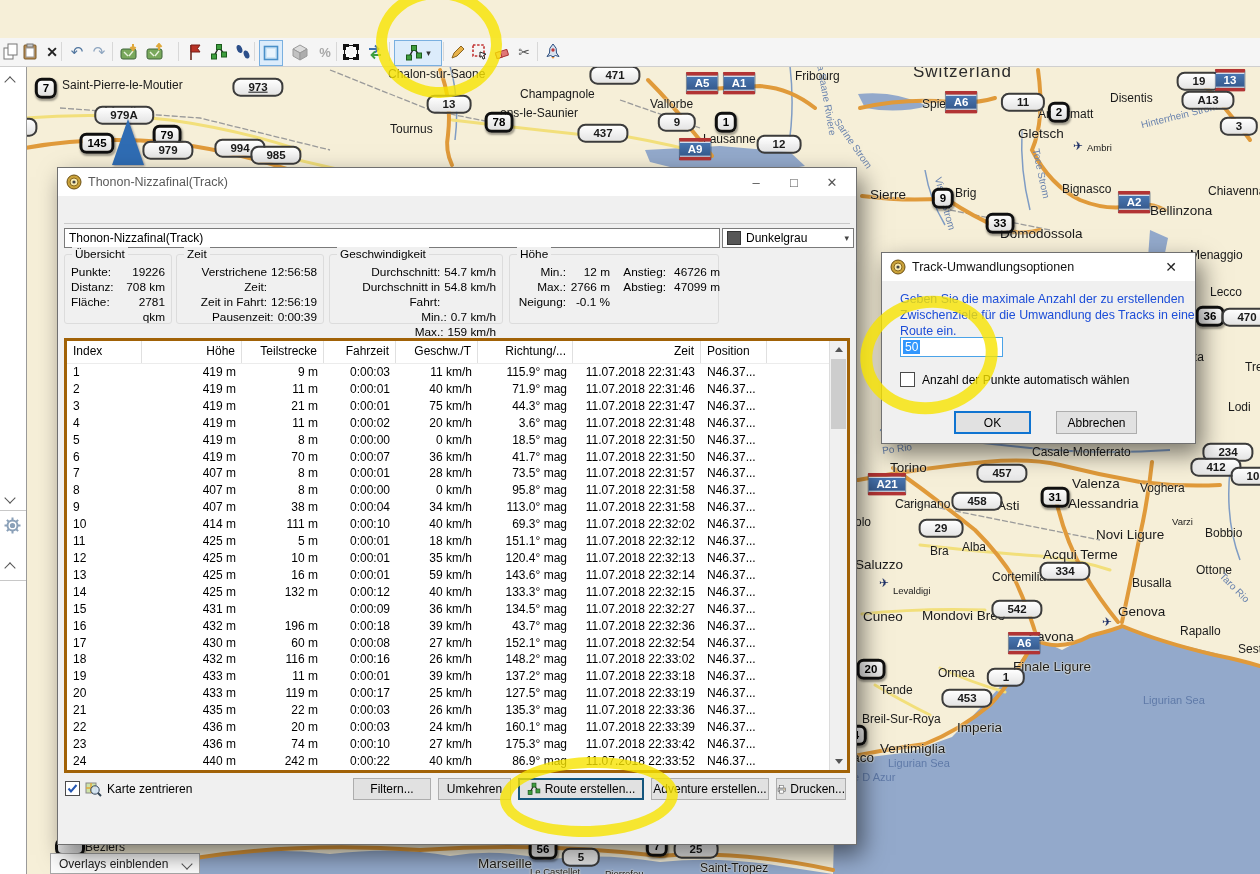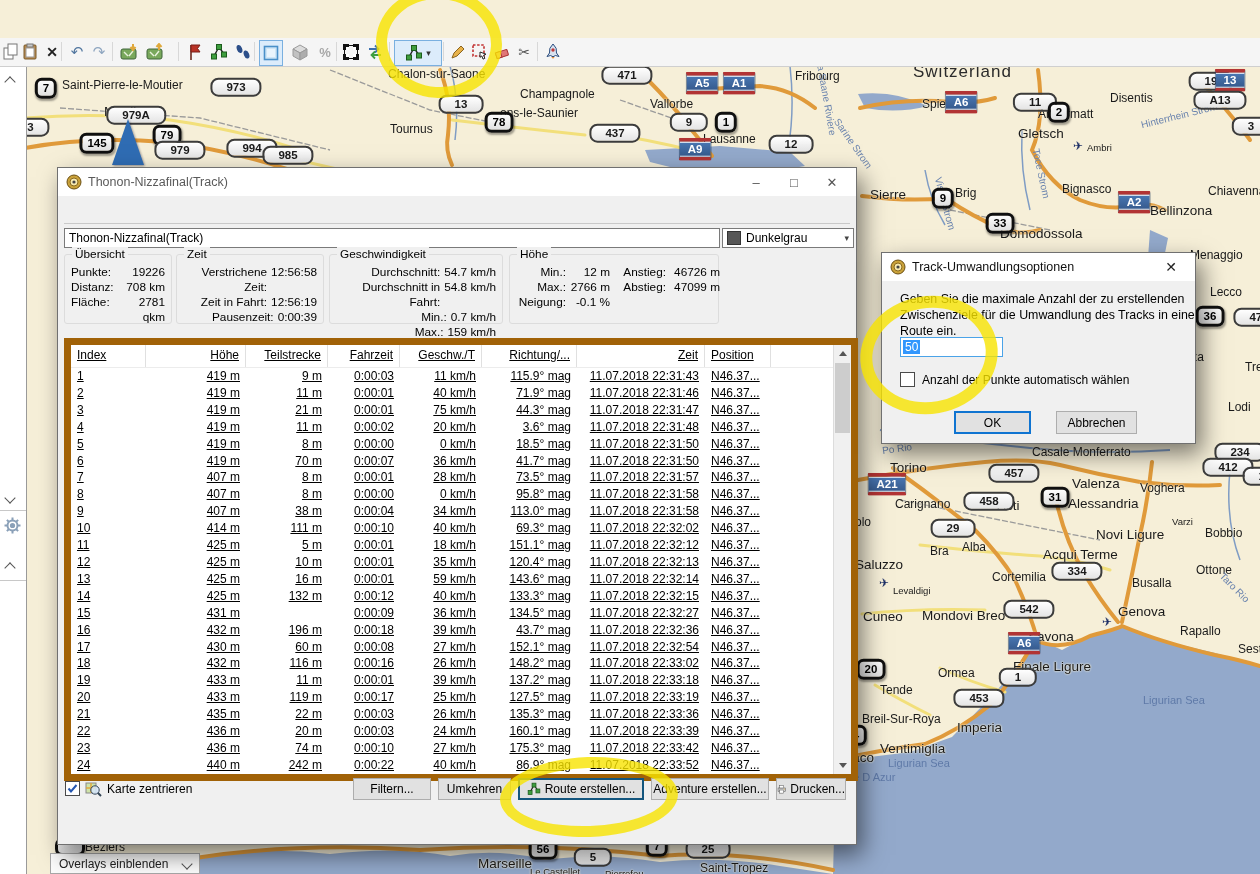--- a/index.html
+++ b/index.html
@@ -23,21 +23,21 @@
   #map-labels{position:absolute;left:0;top:0;width:1260px;height:874px;z-index:5;pointer-events:none;}
   .ml{position:absolute;white-space:nowrap;color:#1a1a1a;font:12px "Liberation Sans",sans-serif;
       text-shadow:0 0 2px #f6efd8,0 0 2px #f6efd8;}
   .ml.cl{font-size:13.5px;}
   .ml.co{font-size:17px;color:#2b2b2b;letter-spacing:1px;}
   .ml.w{color:#5f7aa8;font-size:11px;text-shadow:none;}
   .ml.sm{font-size:9.5px;}
   .ml.r{color:#6b84ae;font-size:10px;text-shadow:none;}
   .sh{position:absolute;transform:translate(-50%,-50%);font:bold 11.5px "Liberation Sans",sans-serif;
       white-space:nowrap;line-height:1.1;}
-  .sh.w{background:linear-gradient(#fff,#e4e4e4);border:2px solid #3c3c3c;border-radius:8px;padding:1px 14px;color:#1a1a1a;margin-left:12px;}
+  .sh.w{background:linear-gradient(#fff,#e4e4e4);border:2px solid #3c3c3c;border-radius:8px;padding:1px 14px;color:#1a1a1a;}
   .sh.b{background:linear-gradient(#fdfdfd,#e0e0e0);border:3px solid #101010;border-radius:7px;padding:1px 5px;color:#000;
         box-shadow:1px 2px 2px rgba(0,0,0,.35);}
   .sh.m{background:linear-gradient(#4a78b4,#35598c);color:#fff;padding:1px 8px;border-radius:2px;
         border-top:4px solid #b23434;border-bottom:4px solid #b23434;
         border-left:1px solid #203a5c;border-right:1px solid #203a5c;
         box-shadow:inset 0 1px 0 #fff,inset 0 -1px 0 #fff;}
   .plane{position:absolute;transform:translate(-50%,-50%);font-size:12px;color:#1d2f66;}
   #pointer{position:absolute;left:112px;top:119px;width:0;height:0;z-index:6;
            border-left:16px solid transparent;border-right:16px solid transparent;
            border-bottom:46px solid #2f6cb3;filter:drop-shadow(1px 1px 1px rgba(0,0,40,.4));}
@@ -74,39 +74,39 @@
   .grp .legend{position:absolute;top:-8px;left:7px;background:#f0f0f0;padding:0 3px;}
   .grp .body{padding:10px 6px 0;}
   .srow{display:flex;line-height:15px;}
   .sl{flex:1;padding-right:4px;}
   .sv{text-align:right;}
   .grp.rlab .sl{text-align:right;}
   .g4{display:grid;grid-template-columns:50px 44px 56px 54px;line-height:15px;}
   .g4 span{text-align:right;}
   
   #tbl{position:absolute;left:6px;top:170px;width:780px;height:429px;background:#fff;
-       border:7px solid #a16207;display:flex;flex-direction:column;overflow:hidden;text-decoration:underline;}
+       border:3px solid #a16207;display:flex;flex-direction:column;overflow:hidden;}
   .thead{display:flex;height:22px;flex:none;border-bottom:1px solid #ececec;width:calc(100% - 17px);}
   .th{border-right:1px solid #e0e0e0;padding:3px 6px;white-space:nowrap;overflow:hidden;flex:none;box-sizing:border-box;}
   .tr{display:flex;height:16.92px;line-height:16.9px;width:calc(100% - 17px);}
   .td{padding:0 6px;white-space:nowrap;overflow:hidden;flex:none;box-sizing:border-box;}
   .al-r{text-align:right;} .al-l{text-align:left;}
   #vsb{position:absolute;right:0;top:0;bottom:0;width:17px;background:#f0f0f0;border-left:1px solid #dcdcdc;}
   .sb-arrow{position:absolute;left:0;width:17px;height:17px;display:flex;align-items:center;justify-content:center;}
   .tri-up{width:0;height:0;border-left:4px solid transparent;border-right:4px solid transparent;border-bottom:5px solid #555;}
   .tri-down{width:0;height:0;border-left:4px solid transparent;border-right:4px solid transparent;border-top:5px solid #555;}
   #sb-thumb{position:absolute;left:1px;right:1px;top:18px;height:70px;background:#cdcdcd;}
   
   #center-check{position:absolute;left:7px;top:612px;display:flex;align-items:center;gap:5px;}
   .cb{width:13px;height:13px;border:1px solid #4a4a4a;background:#fff;display:flex;align-items:center;justify-content:center;}
   .btn{position:absolute;top:610px;height:22px;background:#e1e1e1;border:1px solid #adadad;
        display:flex;align-items:center;justify-content:center;gap:4px;font:12px "Liberation Sans",sans-serif;box-sizing:border-box;}
   .btn.focused{border:1px solid #14567e;box-shadow:inset 0 0 0 1px #14567e;}
   
-  #conv-msg{position:absolute;left:18px;top:38px;font-size:12.4px;line-height:16px;white-space:pre-line;color:#000000;}
+  #conv-msg{position:absolute;left:18px;top:38px;font-size:12.4px;line-height:16px;white-space:pre-line;color:#1d4ed8;}
   #conv-input{position:absolute;left:18px;top:84px;width:97px;height:18px;background:#fff;border:1px solid #4aa3e8;
               display:flex;align-items:center;padding:0 2px;}
   #conv-input .sel{background:#3297fd;color:#fff;padding:0 2px;font-size:12px;}
   #conv-check{position:absolute;left:18px;top:119px;display:flex;align-items:center;gap:7px;}
   #ok-btn{position:absolute;left:72px;top:158px;width:77px;height:23px;background:#e1e1e1;border:2px solid #0f74d1;
           display:flex;align-items:center;justify-content:center;font-size:12px;box-sizing:border-box;}
   #cancel-btn{position:absolute;left:174px;top:158px;width:81px;height:23px;background:#e1e1e1;border:1px solid #adadad;
           display:flex;align-items:center;justify-content:center;font-size:12px;box-sizing:border-box;}
   
   .hl{position:absolute;border:11px solid rgba(247,227,0,.8);border-radius:50%;z-index:60;pointer-events:none;}
@@ -244,21 +244,21 @@
       <div class="ml r" style="left: 824px; top: 138px; transform: rotate(55deg);">Sarine Strom</div>
       <div class="ml r" style="left: 1140px; top: 110px; transform: rotate(-14deg);">Hinterrhein Strom</div>
       <div class="ml r" style="left: 1016px; top: 168px; transform: rotate(78deg);">Toce Strom</div>
       <div class="ml r" style="left: 918px; top: 198px; transform: rotate(75deg);">Vispa Strom</div>
       <div class="ml r" style="left: 882px; top: 443px; transform: rotate(-8deg);">Po Rio</div>
       <div class="ml r" style="left: 1216px; top: 582px; transform: rotate(45deg);">Taro Rio</div>
       <div class="sh b" style="left: 46px; top: 88px;">7</div>
       <div class="sh b" style="left: 97px; top: 143px;">145</div>
       <div class="sh b" style="left: 167px; top: 135px;">79</div>
       <div class="sh w" style="left: 12px; top: 127px;">953</div>
-      <div class="sh w" style="left: 224px; top: 87px;">973</div>
+      <div class="sh w" style="left: 258px; top: 87px; text-decoration: underline;">973</div>
       <div class="sh w" style="left: 124px; top: 115px;">979A</div>
       <div class="sh w" style="left: 168px; top: 150px;">979</div>
       <div class="sh w" style="left: 240px; top: 148px;">994</div>
       <div class="sh w" style="left: 276px; top: 155px;">985</div>
       <div class="sh w" style="left: 449px; top: 104px;">13</div>
       <div class="sh b" style="left: 499px; top: 122px;">78</div>
       <div class="sh w" style="left: 603px; top: 133px;">437</div>
       <div class="sh w" style="left: 615px; top: 75px;">471</div>
       <div class="sh w" style="left: 677px; top: 122px;">9</div>
       <div class="sh b" style="left: 726px; top: 122px;">1</div>

